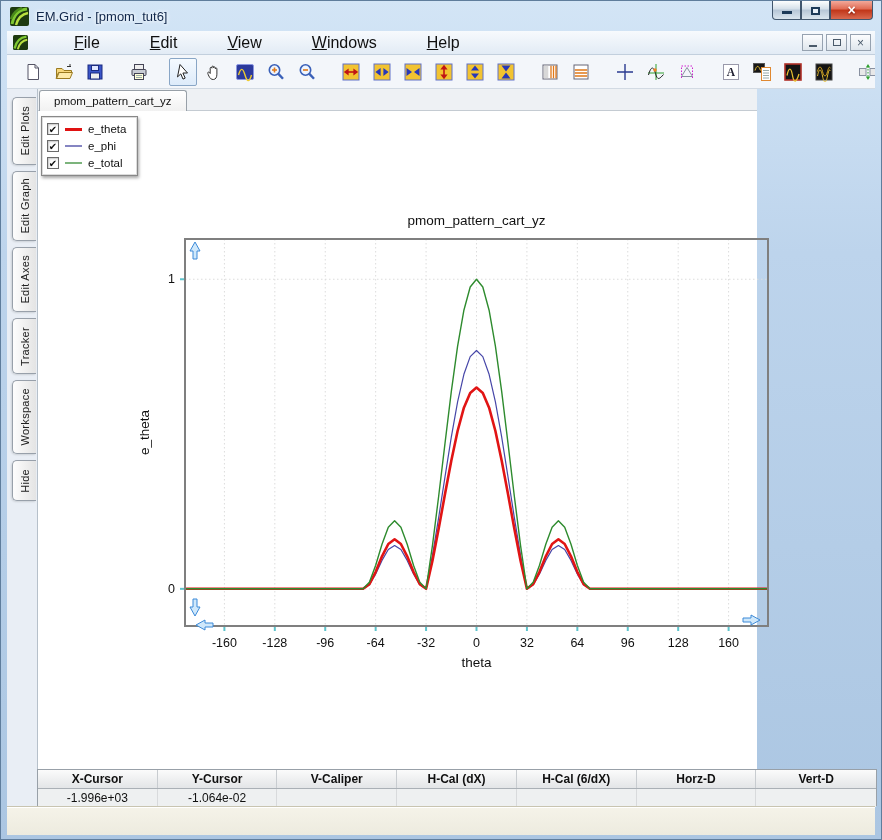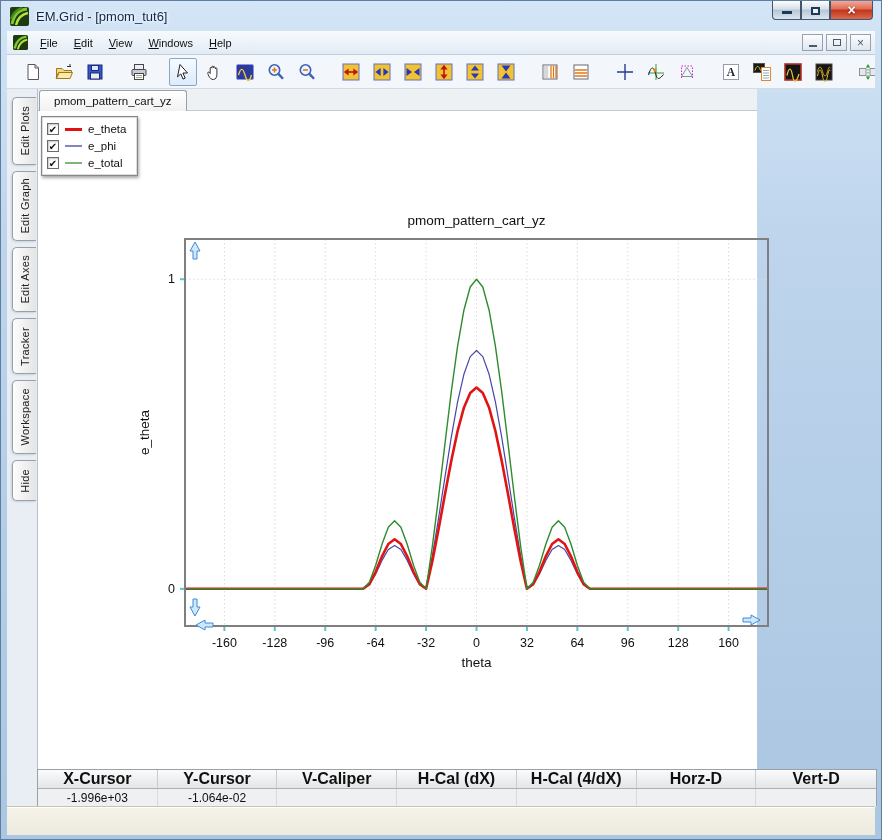--- a/index.html
+++ b/index.html
@@ -11,21 +11,21 @@
   .title-text{font-size:13px;color:#10264a;margin-left:7px;text-shadow:0 0 4px #fff,0 0 4px #fff;}
   .win-buttons{position:absolute;top:0;right:8px;display:flex;}
   .wbtn{width:29px;height:19px;border:1px solid #41566d;border-top:none;background:linear-gradient(#fdfefe,#d4dfe9 45%,#b6c6d6 50%,#dae5ee);display:flex;align-items:flex-end;justify-content:center;box-sizing:border-box;}
   .wbtn.min{border-radius:0 0 0 4px;}
   .wbtn.close{border-radius:0 0 4px 0;width:43px;background:linear-gradient(#f2a99a,#e06a52 45%,#c03518 50%,#d96a50);color:#fff;font-weight:bold;font-size:14px;align-items:center;text-shadow:0 1px 2px #7a1404;}
   .glyph-min{width:10px;height:3px;background:#1c3least;background:#1c3a58;margin-bottom:5px;}
   .glyph-restore{width:9px;height:8px;border:2px solid #1c3a58;margin-bottom:4px;box-sizing:border-box;background:#e8f0f8;}
 
   
   .menubar{position:absolute;left:6px;right:6px;top:30px;height:24px;background:linear-gradient(#f7fafd,#e2ebf5);border-bottom:1px solid #c2cfdd;display:flex;align-items:center;padding-left:6px;box-sizing:border-box;}
-  .menu-item{font-size:11px;color:#101010;padding:3px 8px;}
+  .menu-item{font-size:16px;color:#101010;padding:3px 8px;margin-left:34px;}
   .mdi-buttons{position:absolute;right:4px;top:3px;display:flex;gap:3px;}
   .mdibtn{width:21px;height:17px;border:1px solid #96a2b0;background:linear-gradient(#fcfdfe,#dfe6ed);color:#4a5a6a;display:flex;align-items:center;justify-content:center;font-size:12px;box-sizing:border-box;}
   .mdash{width:8px;height:2px;background:#4a5a6a;margin-top:7px;}
   .msq{width:8px;height:7px;border:1.5px solid #4a5a6a;box-sizing:border-box;}
 
   
   .toolbar{position:absolute;left:6px;right:6px;top:54px;height:34px;background:#f3f6fa;border-bottom:1px solid #d2dae3;display:flex;align-items:center;padding-left:12px;gap:3px;overflow:hidden;box-sizing:border-box;}
   .tbtn{width:26px;height:26px;display:flex;align-items:center;justify-content:center;border:1px solid transparent;border-radius:2px;flex:0 0 auto;}
   .tbtn.active{border-color:#89a6c6;background:linear-gradient(#f5faff,#ddeBFA);}
   .tbtn.gap{margin-left:13px;}
@@ -44,21 +44,21 @@
   .legend{position:absolute;left:3px;top:27px;background:#fff;border:1px solid #888;box-shadow:1px 2px 3px rgba(0,0,0,.35),inset 0 0 0 1px #dcdcdc;padding:5px 11px 5px 5px;display:flex;flex-direction:column;gap:3px;}
   .leg-row{display:flex;align-items:center;gap:6px;height:14px;}
   .leg-check{width:12px;height:12px;background:#fff;border:1px solid #6a6a6a;box-shadow:inset 1px 1px 2px #c4c4c4;font-size:10px;line-height:12px;text-align:center;color:#101010;box-sizing:border-box;}
   .leg-swatch{width:17px;height:0;border-top-style:solid;}
   .leg-label{font-size:11.5px;color:#101010;}
 
   
   .status-table{position:absolute;left:36px;width:840px;top:768px;height:37px;border:1px solid #98a0a8;background:#fff;box-sizing:border-box;}
   .st-row{display:grid;grid-template-columns:repeat(7,1fr);height:18px;}
   .st-head{background:linear-gradient(#fbfbfb,#e3e5e7);border-bottom:1px solid #aab0b6;}
-  .st-head .cell{font-size:16px;font-weight:700;color:#101010;display:flex;align-items:center;justify-content:center;border-right:1px solid #c8ccd0;}
+  .st-head .cell{font-size:12px;font-weight:700;color:#101010;display:flex;align-items:center;justify-content:center;border-right:1px solid #c8ccd0;}
   .st-vals{background:#eef0f1;}
   .st-vals .cell{font-size:12px;color:#101010;display:flex;align-items:center;justify-content:center;border-right:1px solid #d8dadc;}
   .cell:last-child{border-right:none;}
 
   .bottom-strip{position:absolute;left:6px;right:6px;top:805px;height:28px;background:linear-gradient(#f5f3e9,#edebdf);border-top:1px solid #c8c4b0;box-shadow:inset 0 1px 0 #fff;}
 </style>
 </head>
 <body>
 
 <div class="app">
@@ -433,21 +433,21 @@
         </div>
       </div>
   </div>
 
   <div class="status-table">
     <div class="st-row st-head" id="st-head">
         <div class="cell">X-Cursor</div>
         <div class="cell">Y-Cursor</div>
         <div class="cell">V-Caliper</div>
         <div class="cell">H-Cal (dX)</div>
-        <div class="cell">H-Cal (4/dX)</div>
+        <div class="cell">H-Cal (6/dX)</div>
         <div class="cell">Horz-D</div>
         <div class="cell">Vert-D</div>
       </div>
     <div class="st-row st-vals" id="st-vals">
         <div class="cell">-1.996e+03</div>
         <div class="cell">-1.064e-02</div>
         <div class="cell"></div>
         <div class="cell"></div>
         <div class="cell"></div>
         <div class="cell"></div>

